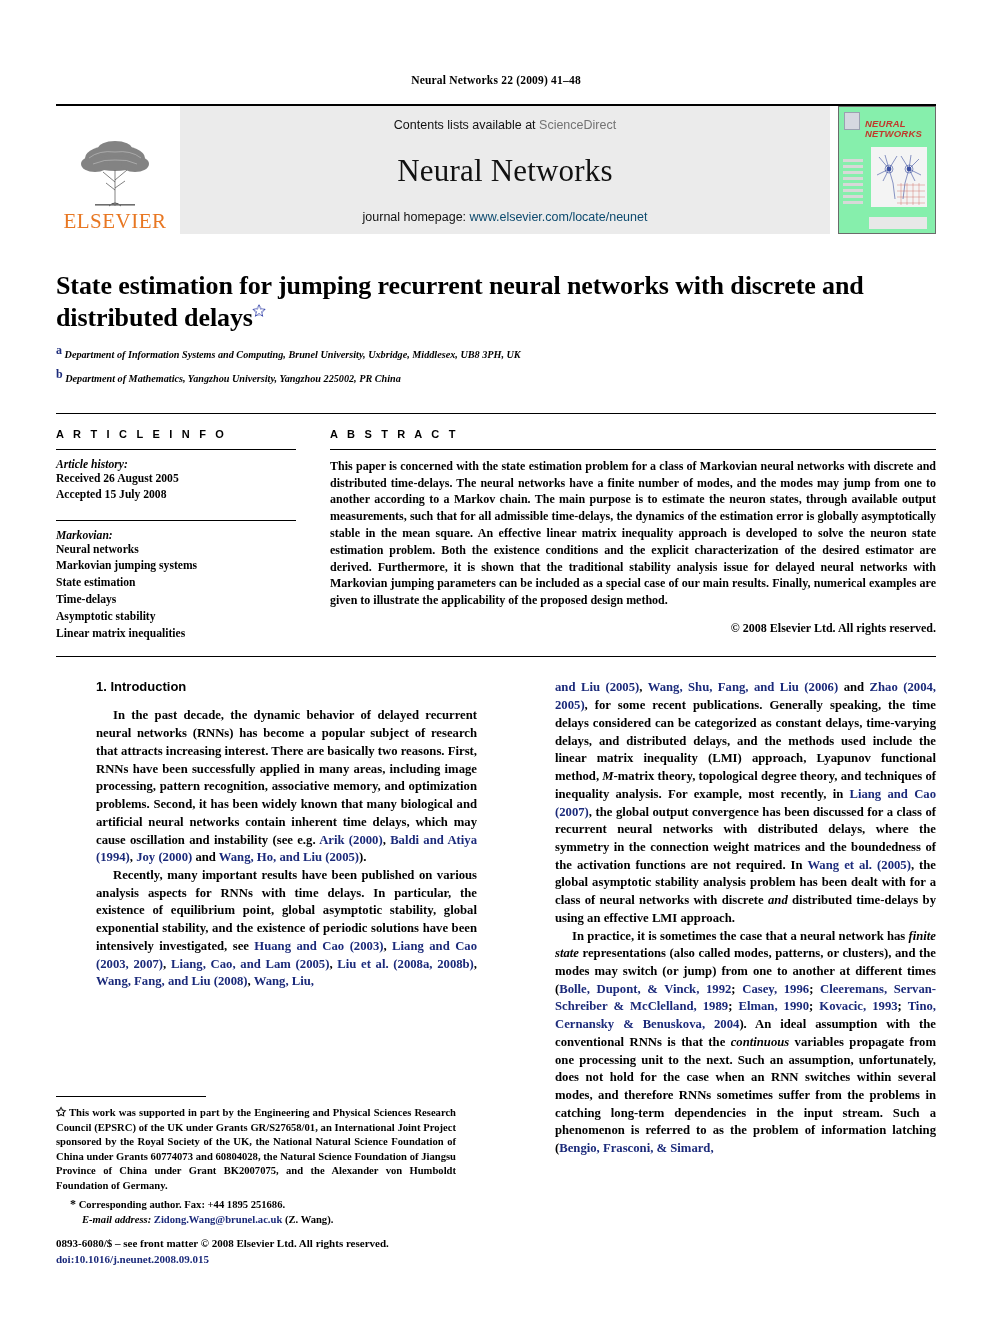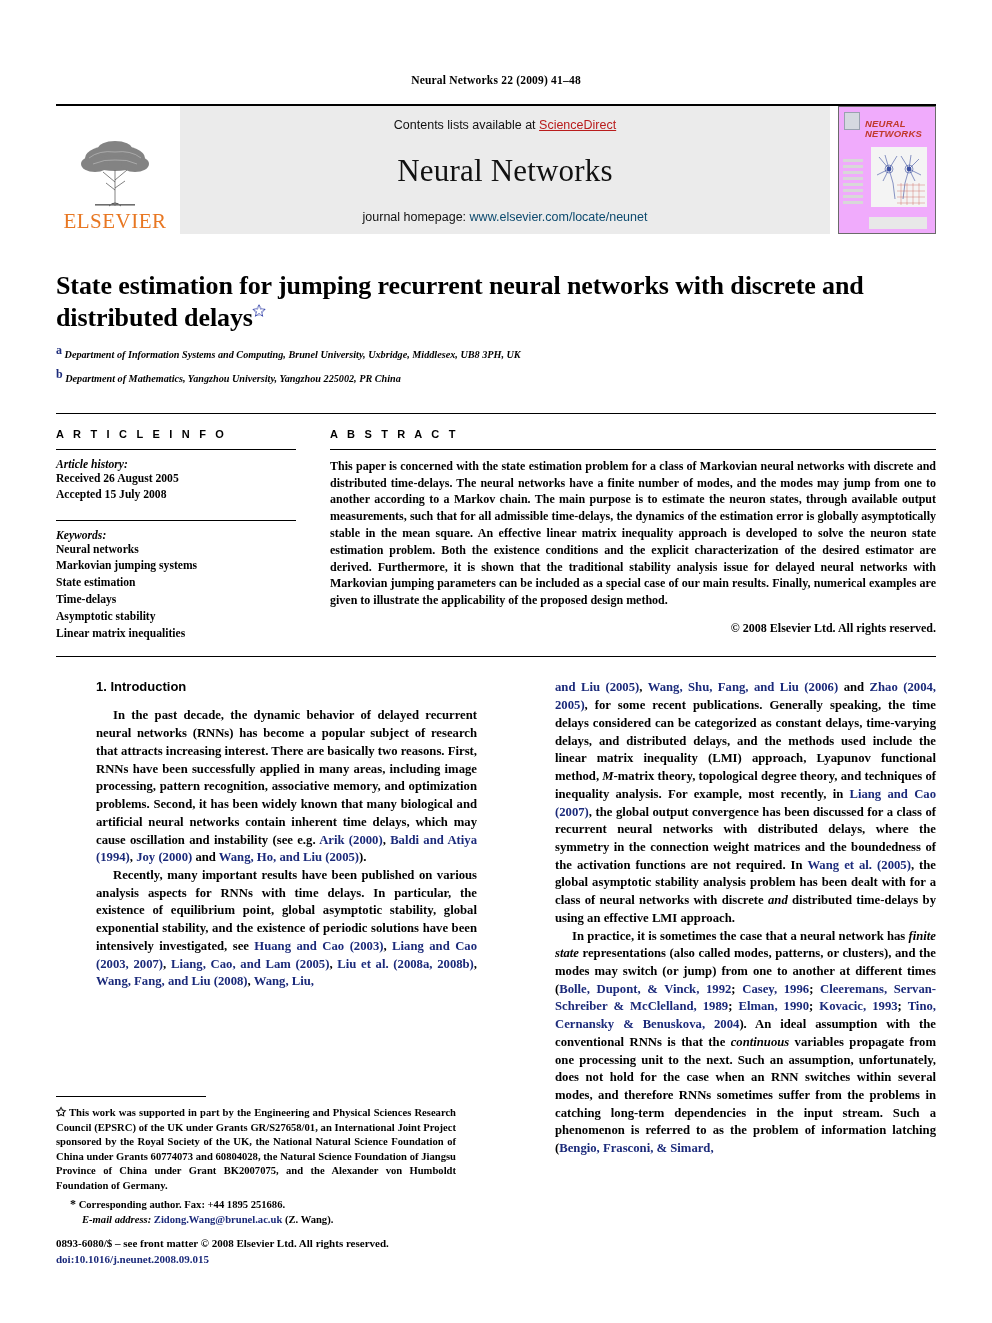--- a/index.html
+++ b/index.html
@@ -57,39 +57,39 @@
     align-items: center;
     justify-content: space-between;
     padding: 12px 0 10px 0;
     margin-left: 6px;
   }
   .contents-line {
     font-family: "Liberation Sans", sans-serif;
     font-size: 12.5px;
     color: #111;
   }
-  .contents-line .sd-link { color:#b91c1c;text-decoration:underline; }
+  .contents-line .sd-link { color:#737373; }
   .journal-title {
     font-family: "Liberation Serif", serif;
     font-size: 31px;
     color: #111;
     letter-spacing: .2px;
   }
   .homepage-line {
     font-family: "Liberation Sans", sans-serif;
     font-size: 12.5px;
     color: #111;
   }
   .homepage-line .hp-link { color:#0c4a6e; }
   .cover-thumb {
     flex: 0 0 96px;
     width: 96px;
     margin-left: 8px;
     border: 1px solid #6b6b6b;
-    background: #f0abfc;
+    background: #86efac;
     position: relative;
     overflow: hidden;
   }
 
   
   .title-block { margin: 36px 56px 0 56px; }
   .paper-title {
     font-size: 26px;
     font-weight: bold;
     line-height: 1.22;
@@ -297,21 +297,21 @@
   </div>
 
   <div class="info-abstract">
     <div class="col-info">
       <div class="sec-head">A R T I C L E     I N F O</div>
       <div class="rule"></div>
       <div class="info-label">Article history:</div>
       <div class="info-line">Received 26 August 2005</div>
       <div class="info-line">Accepted 15 July 2008</div>
       <div class="rule-thin" style="margin-top:16px;"></div>
-      <div class="info-label">Keywords:</div>
+      <div class="info-label">Markovian:</div>
       <div class="kw">Neural networks</div>
       <div class="kw">Markovian jumping systems</div>
       <div class="kw">State estimation</div>
       <div class="kw">Time-delays</div>
       <div class="kw">Asymptotic stability</div>
       <div class="kw">Linear matrix inequalities</div>
     </div>
 
     <div class="col-abs">
       <div class="sec-head">A B S T R A C T</div>

